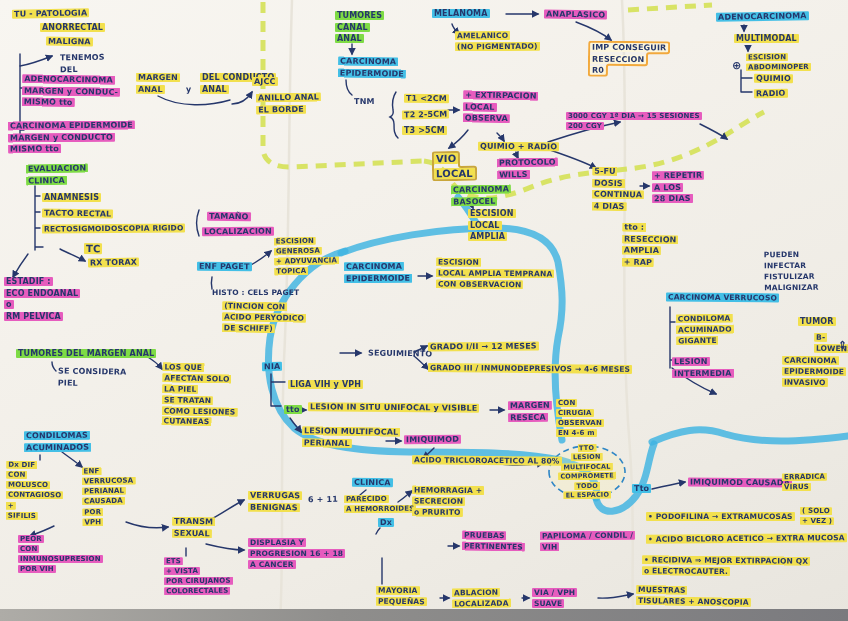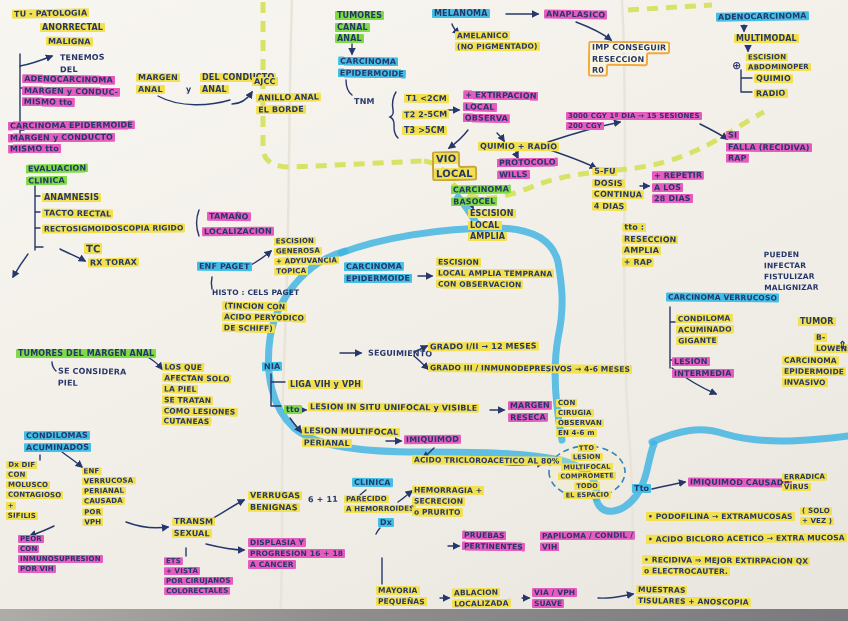--- a/index.html
+++ b/index.html
@@ -162,30 +162,31 @@
       <div class="node" style="left: 754px; top: 88px; font-size: 8px; transform: rotate(-1deg);"><span class="hl hl-yellow">RADIO</span></div>
       <div class="node" style="left: 566px; top: 111px; width: 150px; font-size: 7px; transform: rotate(0deg);"><span class="hl hl-pink">3000 CGY 1ª DIA → 15 SESIONES
 200 CGY</span></div>
       <div class="node" style="left: 592px; top: 166px; font-size: 8px; transform: rotate(1deg);"><span class="hl hl-yellow">5-FU
 DOSIS
 CONTINUA
 4 DIAS</span></div>
       <div class="node" style="left: 652px; top: 170px; font-size: 8px; transform: rotate(-0.5deg);"><span class="hl hl-pink">+ REPETIR
 A LOS
 28 DIAS</span></div>
-      <div class="node" style="left: 726px; top: 130px; width: 95px; font-size: 8px; transform: rotate(0.5deg);"><span class="hl hl-pink">SI
-FALLA (RECIDIVA)
-RAP</span></div>
       <div class="node" style="left: 26px; top: 163px; font-size: 8px; transform: rotate(-1deg);"><span class="hl hl-green">EVALUACION
 CLINICA</span></div>
       <div class="node" style="left: 42px; top: 192px; font-size: 8px; transform: rotate(0deg);"><span class="hl hl-yellow">ANAMNESIS</span></div>
       <div class="node" style="left: 42px; top: 208px; font-size: 8px; transform: rotate(1deg);"><span class="hl hl-yellow">TACTO RECTAL</span></div>
       <div class="node" style="left: 42px; top: 224px; font-size: 7.5px; transform: rotate(-0.5deg);"><span class="hl hl-yellow">RECTOSIGMOIDOSCOPIA RIGIDO</span></div>
       <div class="node" style="left: 46px; top: 242px; font-size: 10px; transform: rotate(0.5deg); padding-left: 38px;"><span class="hl hl-yellow">TC</span></div>
       <div class="node" style="left: 88px; top: 257px; font-size: 8px; transform: rotate(-1deg);"><span class="hl hl-yellow">RX TORAX</span></div>
+      <div class="node" style="left: 4px; top: 276px; font-size: 8px; transform: rotate(0deg);"><span class="hl hl-pink">ESTADIF :
+ECO ENDOANAL
+o
+RM PELVICA</span></div>
       <div class="node" style="left: 207px; top: 211px; font-size: 8px; transform: rotate(1deg);"><span class="hl hl-pink">TAMAÑO</span></div>
       <div class="node" style="left: 202px; top: 226px; font-size: 8px; transform: rotate(-0.5deg);"><span class="hl hl-pink">LOCALIZACION</span></div>
       <div class="node" style="left: 197px; top: 261px; font-size: 8px; transform: rotate(0.5deg);"><span class="hl hl-cyan">ENF PAGET</span></div>
       <div class="node" style="left: 274px; top: 236px; font-size: 7px; transform: rotate(-1deg);"><span class="hl hl-yellow">ESCISION
 GENEROSA
 + ADYUVANCIA
 TOPICA</span></div>
       <div class="node" style="left: 210px; top: 288px; font-size: 7.5px; transform: rotate(0deg);"><span class="hl hl-plain">HISTO : CELS PAGET</span></div>
       <div class="node" style="left: 222px; top: 302px; font-size: 7.5px; transform: rotate(1deg);"><span class="hl hl-yellow">(TINCION CON
 ACIDO PERYODICO

